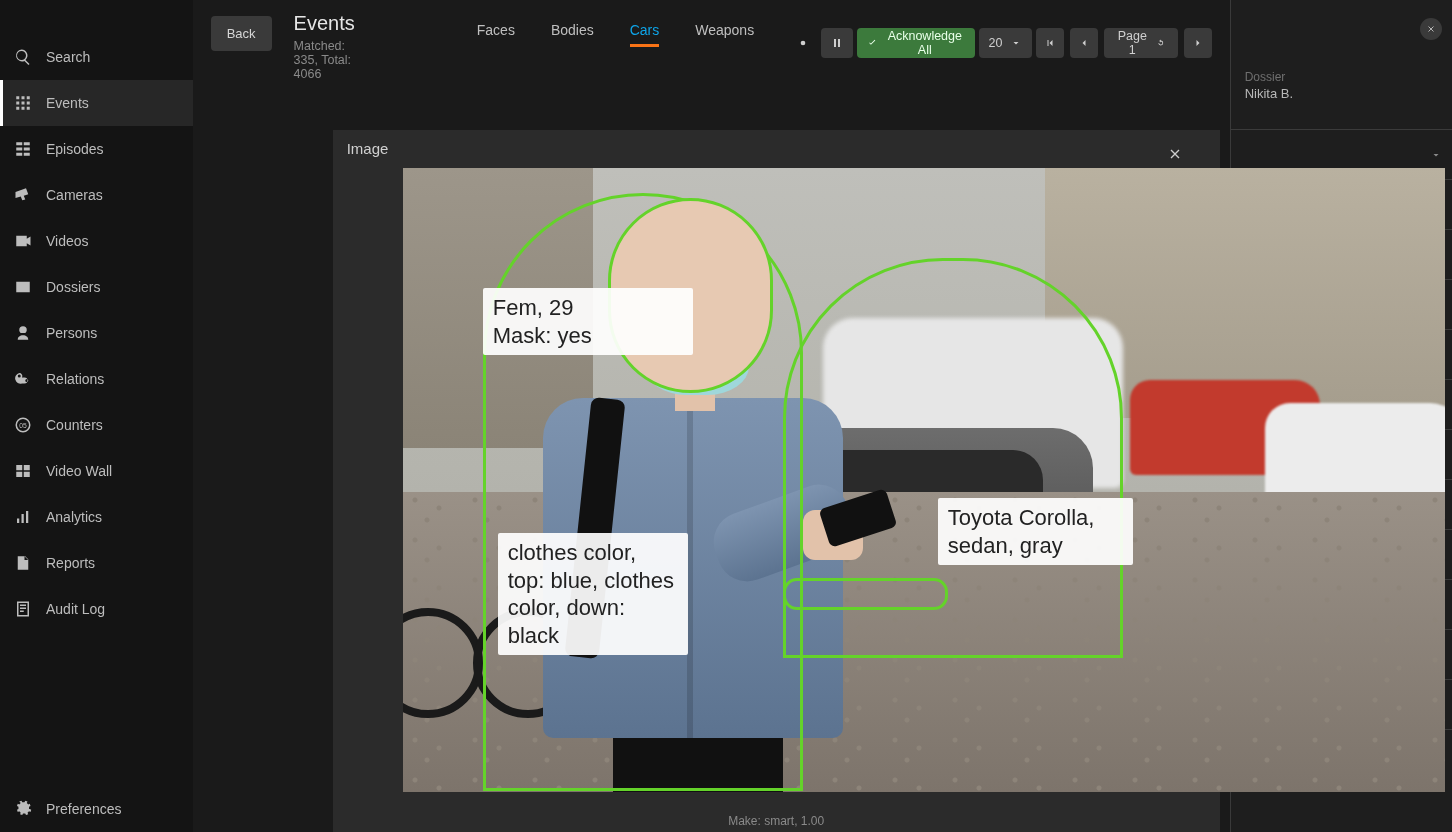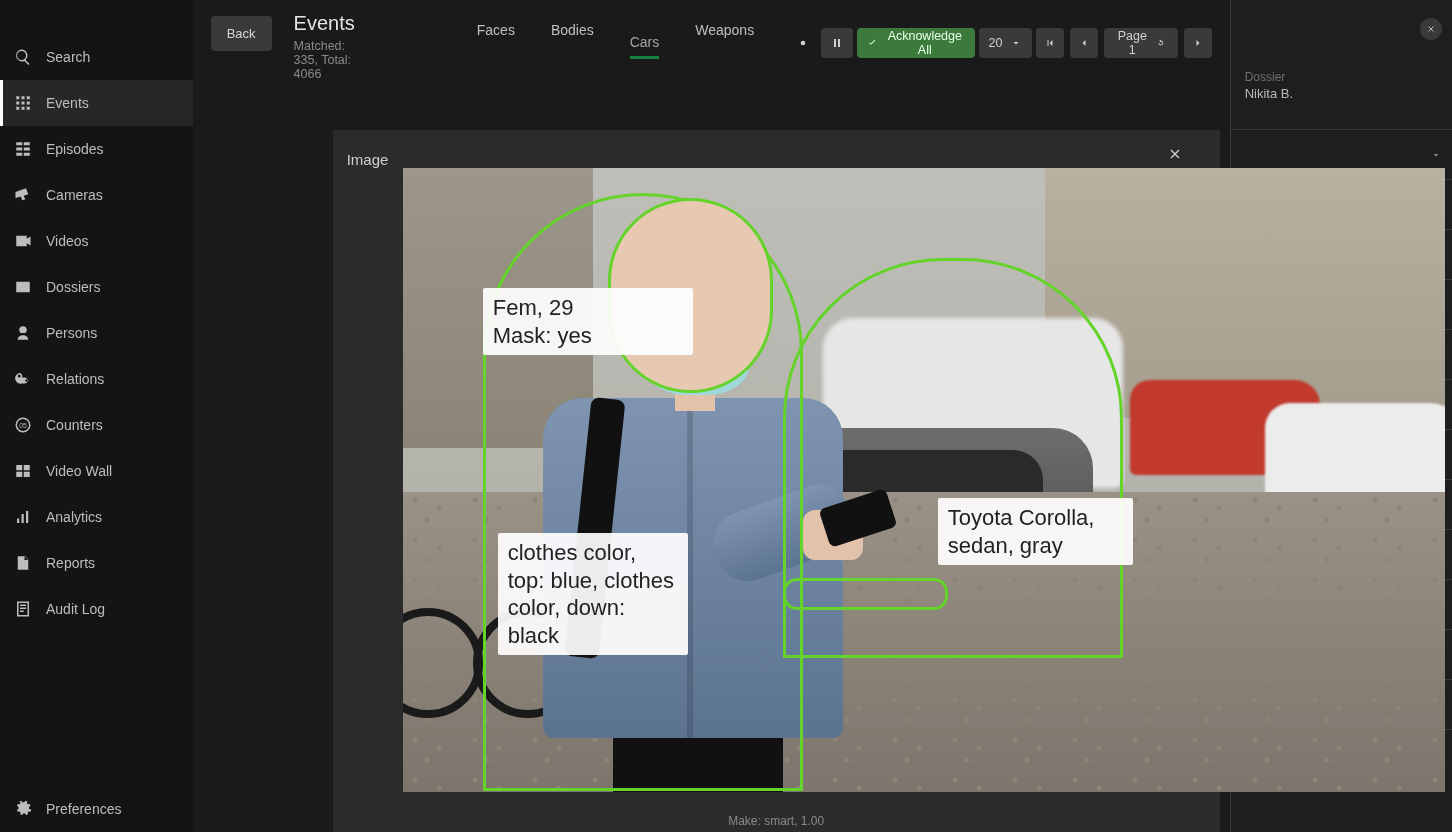--- a/index.html
+++ b/index.html
@@ -30,21 +30,21 @@
   
   .main { flex:1; display:flex; flex-direction:row; position:relative; }
 
   .topbar { display:flex; align-items:flex-start; padding:10px 18px 0 18px; gap:22px; height:60px; border-bottom:0; position:relative;}
   .back-btn { background:#3a3a3a; border:none; color:#d6d6d6; font-size:13px; padding:10px 16px; border-radius:4px; margin-top:6px; cursor:pointer;}
   .title-block { display:flex; flex-direction:column; gap:4px; margin-top:2px;}
   .page-title { font-size:20px; color:#e6e6e6; font-weight:400;}
   .page-sub { font-size:12.5px; color:#8a8a8a;}
   .tabs { display:flex; gap:36px; margin-left:100px; margin-top:12px;}
   .tab { color:#bfbfbf; font-size:14px; padding-bottom:6px; cursor:pointer; }
-  .tab.active { color:#a3a3a3; border-bottom:3px solid #15803d;margin-top:12px; }
+  .tab.active { color:#0ea5e9; border-bottom:3px solid #f97316; }
 
   .toolbar { display:flex; justify-content:flex-end; align-items:center; gap:4px; padding:26px 18px 0 18px; height:60px;}
   .tb-icon { width:30px; height:30px; display:flex; align-items:center; justify-content:center; border-radius:4px; color:#cfcfcf; cursor:pointer;}
   .tb-icon svg{width:14px;height:14px;fill:#cfcfcf;}
   .tb-btn { background:#3a3a3a; border:none; border-radius:4px; height:30px; display:flex; align-items:center; gap:8px; padding:0 10px; color:#cfcfcf; font-size:12.5px; cursor:pointer;}
   .tb-btn.green { background:#3c7a3c; color:#e8ffe8;}
   .tb-btn svg{width:12px;height:12px;fill:currentColor;}
   .pager { display:flex; gap:6px; align-items:center;}
   .pager .tb-btn { padding:0 8px;}
   .pager .label { padding:0 12px;}
@@ -57,21 +57,21 @@
   .dossier-head .val { font-size:13px; color:#b8b8b8; margin-top:2px;}
   .close-round { position:absolute; top:-52px; right:10px; width:22px; height:22px; border-radius:50%; background:#3a3a3a; display:flex; align-items:center; justify-content:center; cursor:pointer;}
   .close-round svg{width:10px;height:10px;fill:#cfcfcf;}
   .right-rows { margin-top:28px; display:flex; flex-direction:column;}
   .rrow { height:50px; border-top:1px solid #3b3b3b; display:flex; align-items:center; justify-content:flex-end; padding:0 10px;}
   .rrow svg{width:12px;height:12px;fill:#8a8a8a;}
   .rplate { padding:0 10px 0 0; font-size:11.5px; color:#7f7f7f; text-align:right; height:50px; border-top:1px solid #3b3b3b; display:flex; align-items:center; justify-content:flex-end;}
 
   
   .overlay { position:absolute; left:140px; right:10px; top:130px; bottom:0; background:#2b2b2b; z-index:5;}
-  .overlay-head { display:flex; align-items:flex-end; justify-content:space-between; padding:10px 31px 8px 14px;}
+  .overlay-head { display:flex; align-items:flex-start; justify-content:space-between; padding:10px 31px 8px 14px;}
   .overlay-title { color:#d0d0d0; font-size:15px;}
   .overlay-close { width:28px; height:28px; display:flex; align-items:center; justify-content:center; cursor:pointer;}
   .overlay-close svg{width:16px;height:16px;fill:#cfcfcf;}
   .image-wrap { position:absolute; left:70px; top:38px; width:1042px; height:624px; background:#a3a3a3; overflow:hidden;}
   
   .scene { position:absolute; inset:0; }
   .sky { position:absolute; inset:0; background:linear-gradient(#bfbfba,#b6b6af 40%,#a7a7a0);} 
   .ground { position:absolute; left:0; right:0; bottom:0; height:48%; background:
     radial-gradient(circle at 20% 20%, #8d8479 2px, transparent 3px),
     radial-gradient(circle at 60% 40%, #8d8479 2px, transparent 3px),

